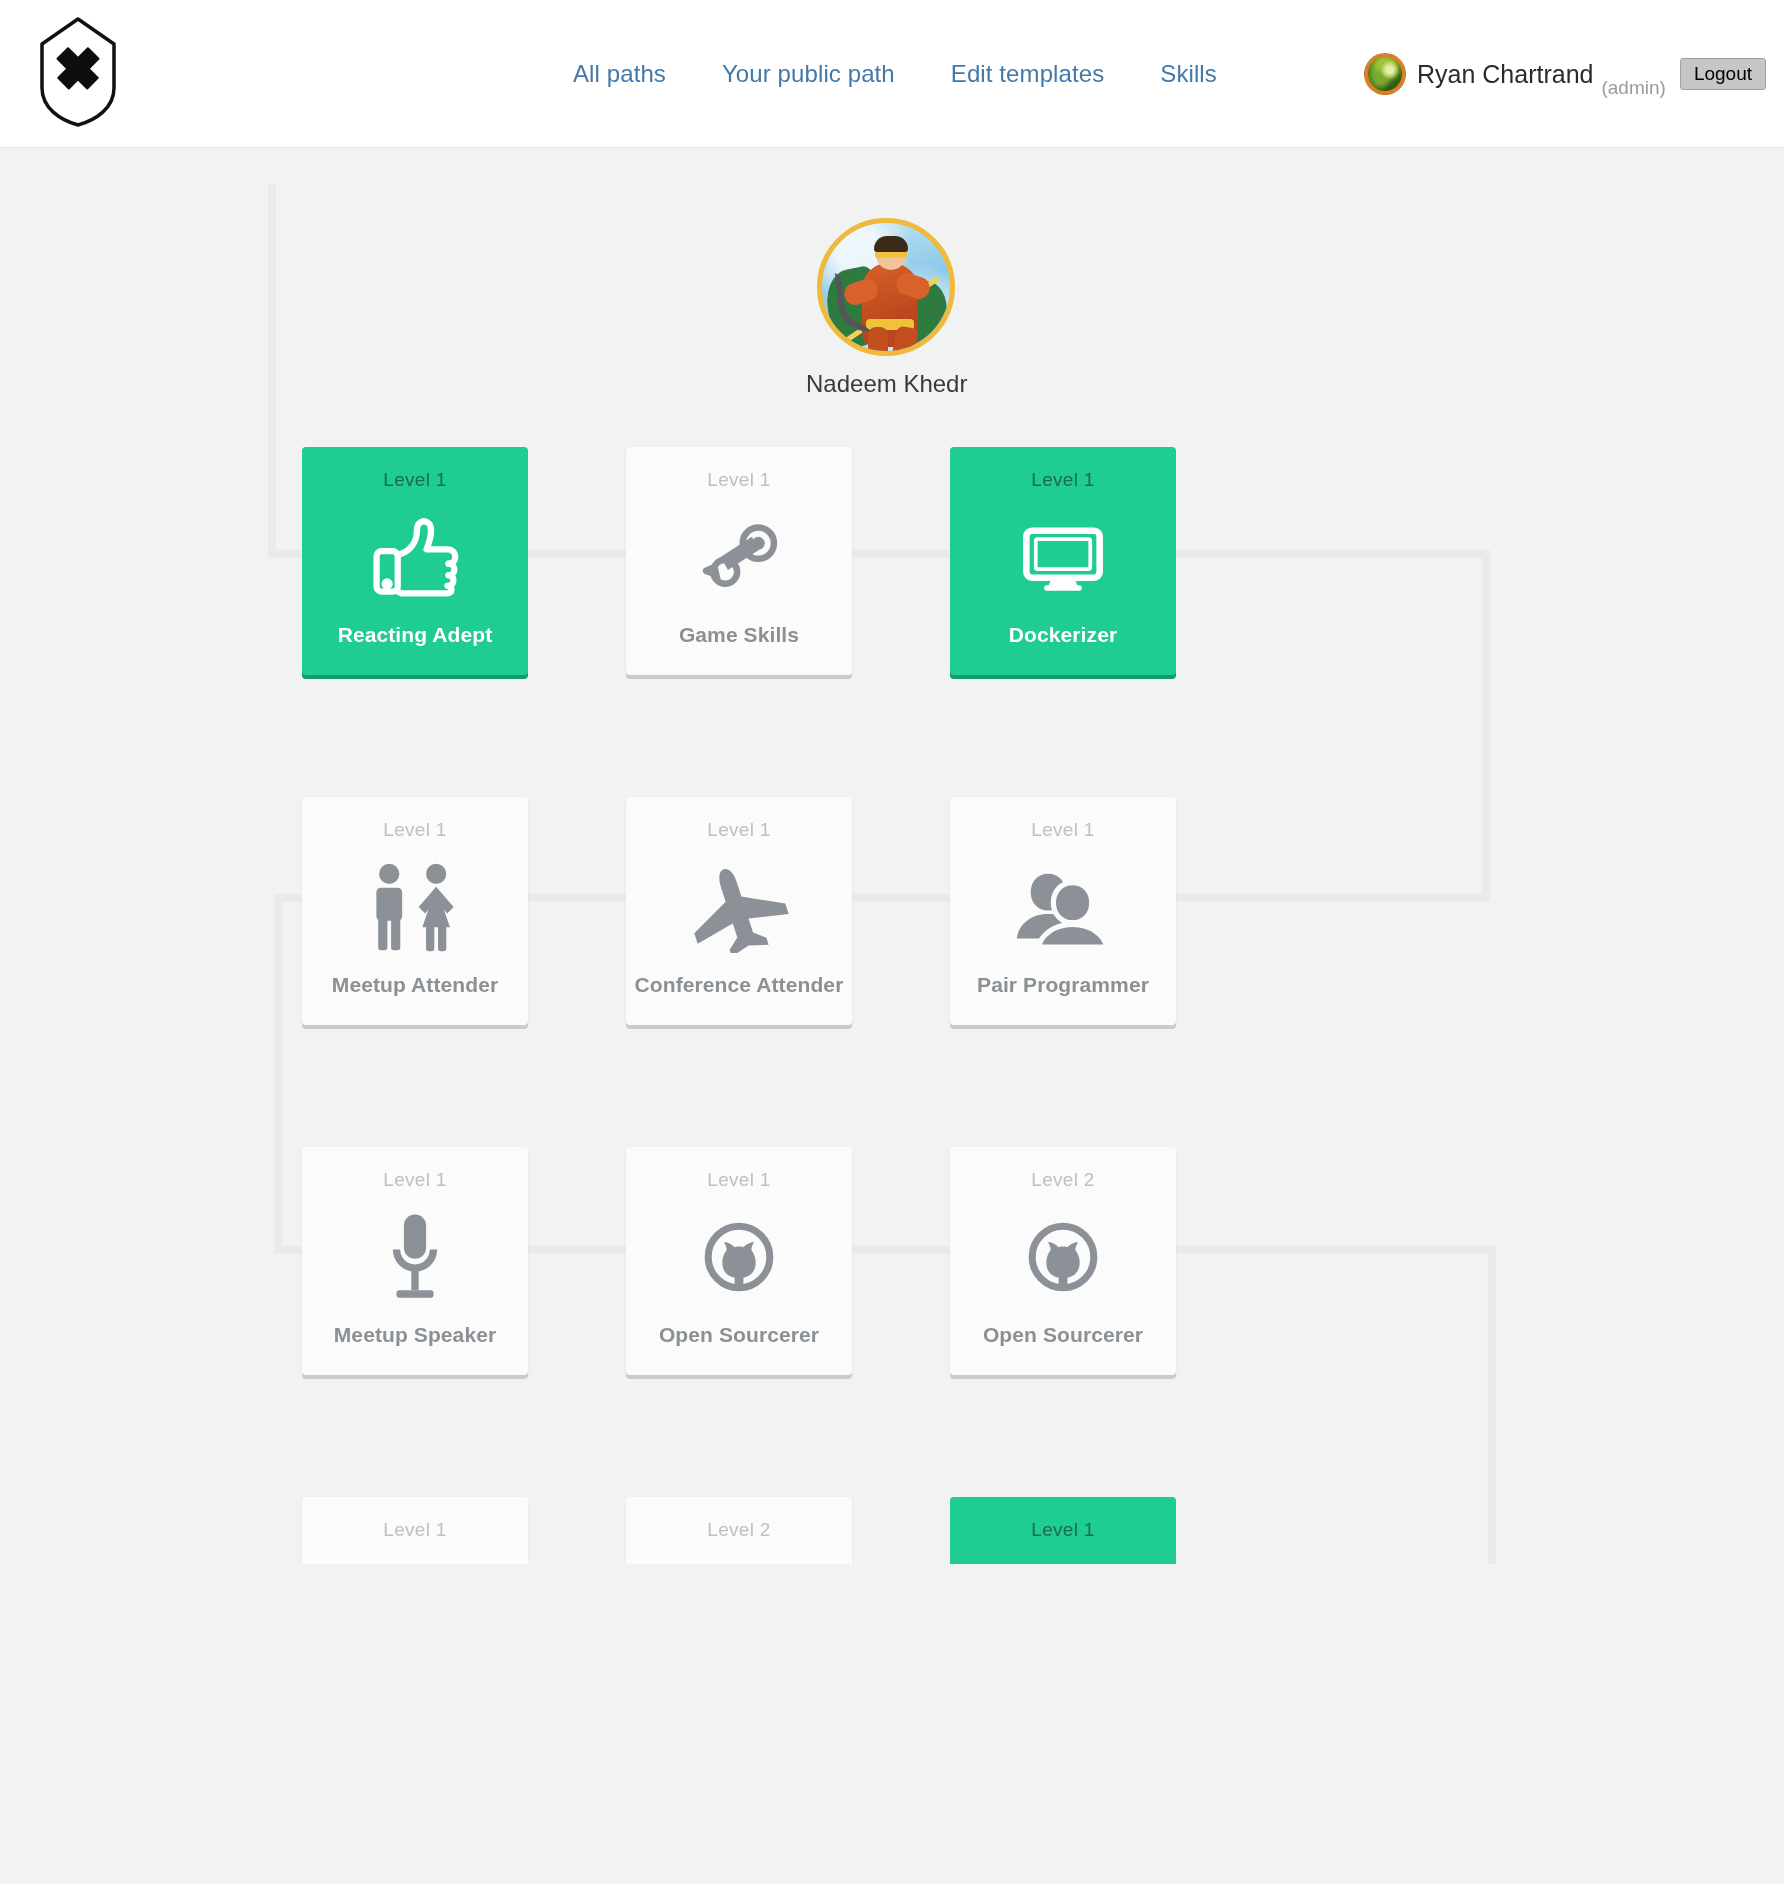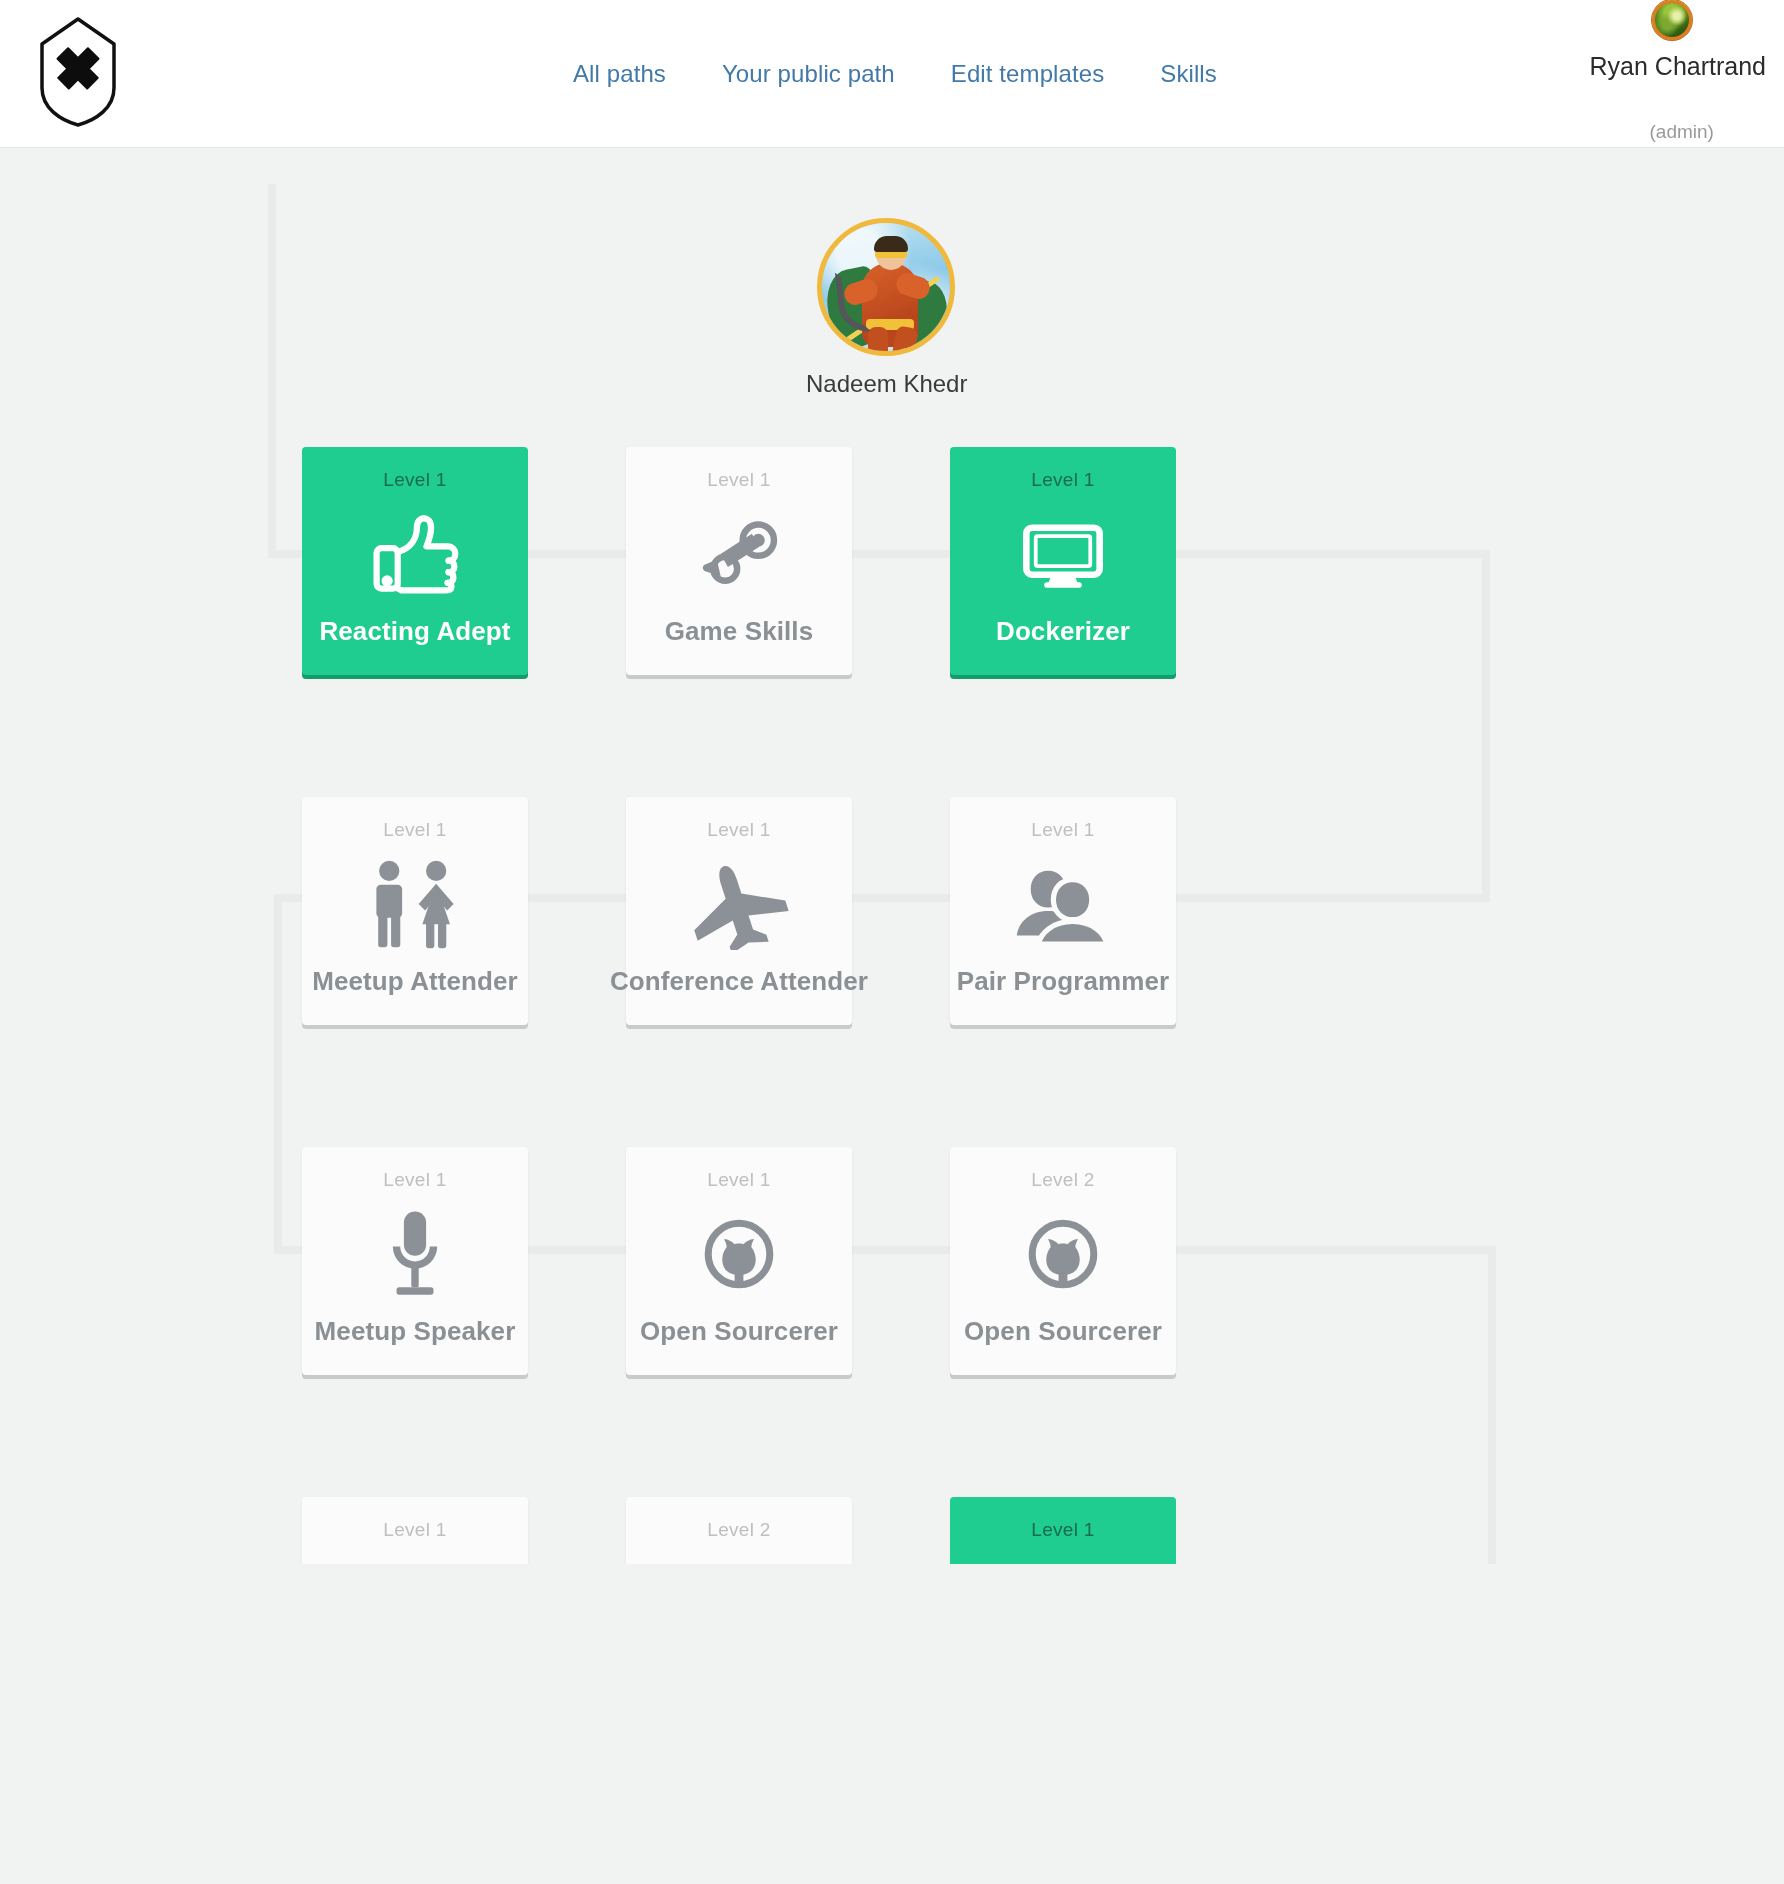--- a/index.html
+++ b/index.html
@@ -44,22 +44,21 @@
     white-space: nowrap;
     letter-spacing: .1px;
   }
 
   .user-area {
     position: absolute;
     right: 18px; top: 0;
     height: 148px;
     display: flex;
     align-items: center;
-    gap: 12px;
-    flex-direction: column;
+    gap: 0;
   }
   .user-avatar {
     width: 40px; height: 40px;
     border-radius: 50%;
     margin-right: 12px;
     background:
       radial-gradient(circle at 62% 40%, #e8f0a8 0 9%, rgba(232,240,168,0) 28%),
       radial-gradient(circle at 38% 62%, #7ea832 0 12%, rgba(126,168,50,0) 34%),
       radial-gradient(circle at 50% 32%, #9ac53a 0 22%, rgba(154,197,58,0) 52%),
       linear-gradient(150deg,#2f5d14 0%,#4e8a1c 40%,#1f3d0c 100%);
@@ -265,21 +264,21 @@
   .card .icon-wrap {
     flex: 1 1 auto;
     display: flex;
     align-items: center;
     justify-content: center;
     width: 100%;
   }
   .card .icon-wrap svg { display: block; }
   .card .title {
     margin-bottom: 28px;
-    font-size: 26px;
+    font-size: 21px;
     font-weight: bold;
     letter-spacing: .1px;
     white-space: nowrap;
   }
   .card.unearned .title { color: #8b9094; }
   .card.earned   .title { color: #ffffff; }
 </style>
 </head>
 <body>
 

